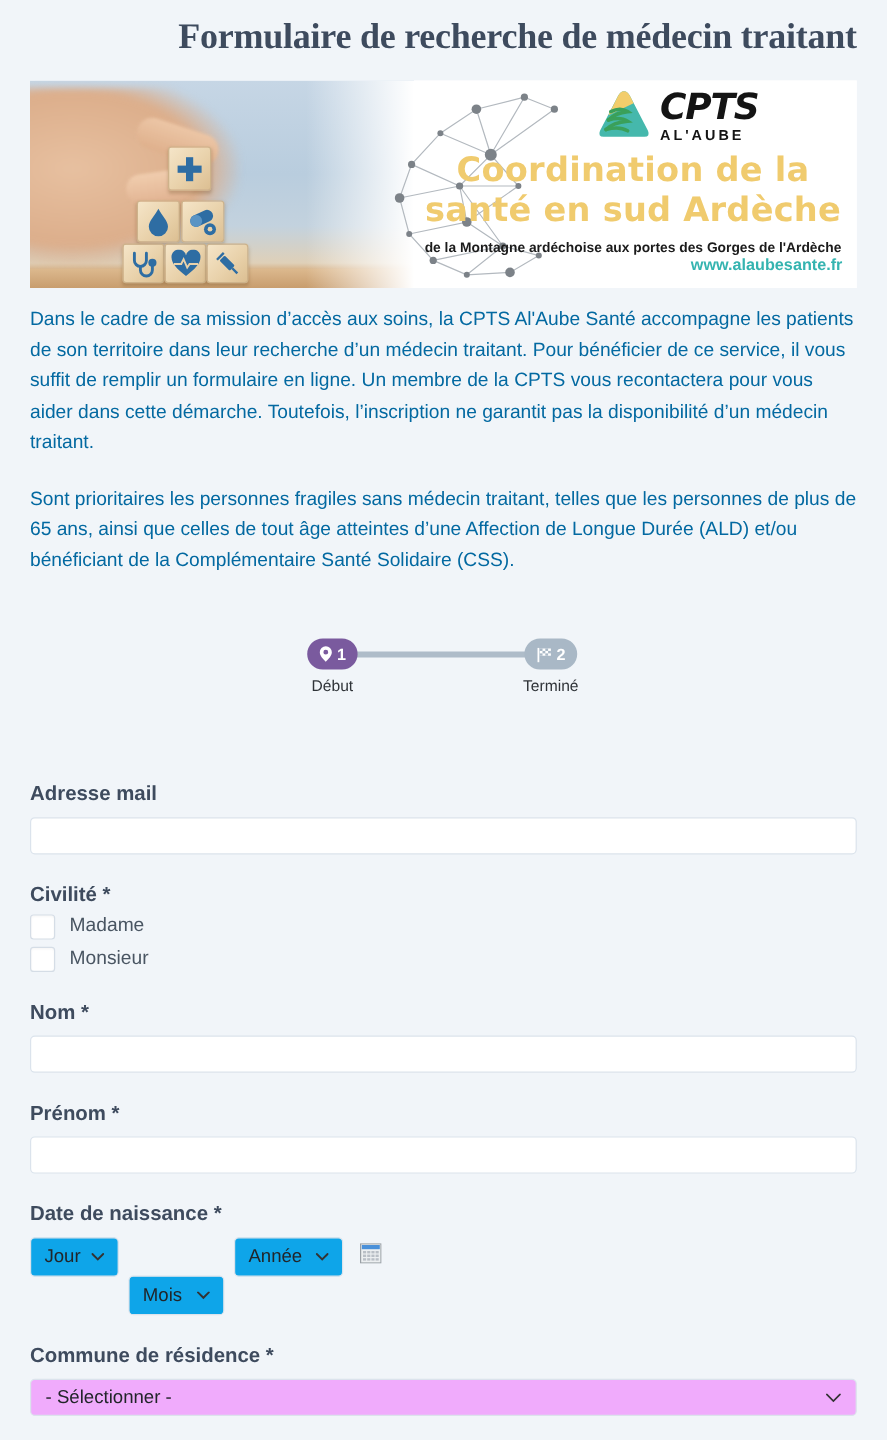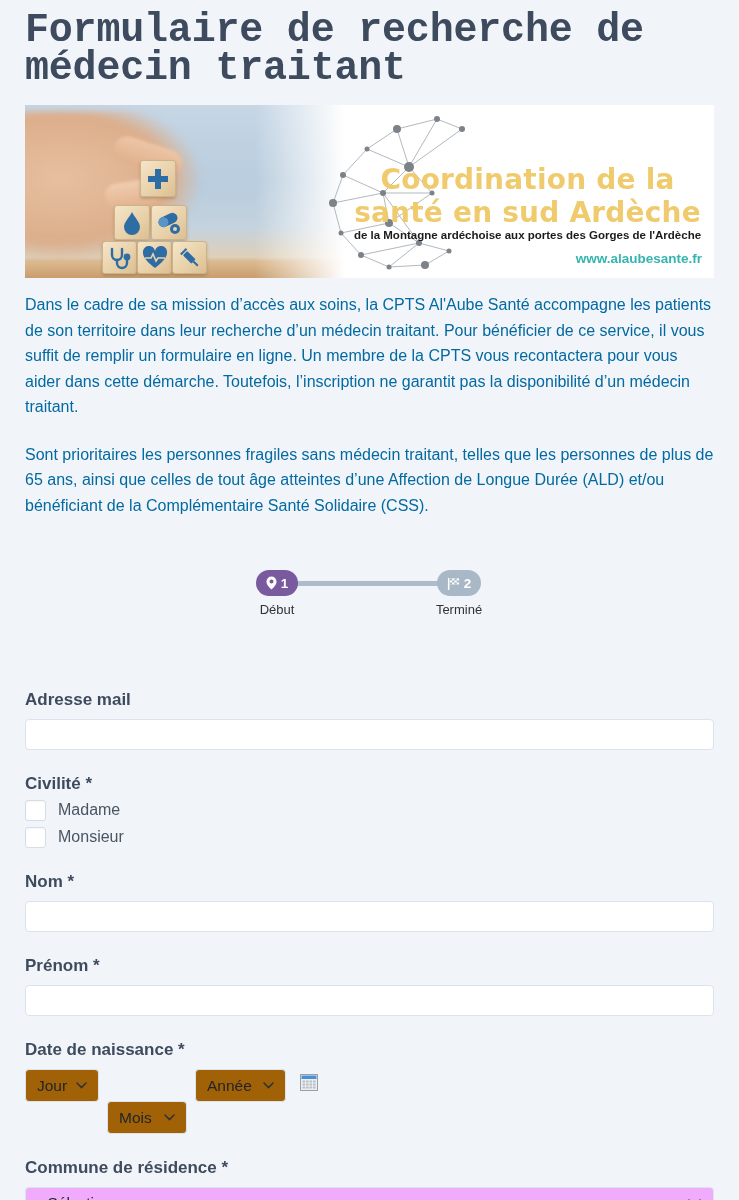--- a/index.html
+++ b/index.html
@@ -8,23 +8,23 @@
     width: 739px; height: 1200px; overflow: hidden;
     background: #f1f5f9;
     font-family: "Liberation Sans", sans-serif;
     color: #343a40;
   }
   .container { padding: 0 25px; }
 
   
   h1.page-title {
     margin: 0; padding-top: 12px;
-    font-family: Liberation Mono, monospace;
-    font-weight: 700; font-size: 40px; line-height: 38px;
-    color: #3e4b5e; letter-spacing: -0.2px;
+    font-family: Liberation Serif, serif;
+    font-weight: 700; font-size: 30px; line-height: 38px;
+    color: #3e4b5e; letter-spacing: -0.2px; text-align: right;
   }
 
   
   .banner {
     position: relative; margin: 17px 25px 0 25px;
     width: 689px; height: 173px; overflow: hidden; background: #fff;
   }
   .photo { position: absolute; left:0; top:0; width: 320px; height: 173px; overflow: hidden;
     background: linear-gradient(180deg, #c6d6e5 0%, #b9cdde 45%, #c3d2de 70%, #dfd0b8 88%, #d3ab7d 92%);
   }
@@ -52,21 +52,21 @@
   .net { position:absolute; left: 262px; top: 0; }
 
   .logo { position:absolute; left: 472px; top: 6px; display:flex; align-items:center; gap: 7px; }
   .logo-text-block { display:flex; flex-direction:column; line-height:1; }
   .logo-cpts { font-family:"DejaVu Sans", sans-serif; font-weight:700; font-size:30px; color:#141414; letter-spacing:-1px; font-style: italic; }
   .logo-alaube { font-size:12px; font-weight:700; color:#141414; letter-spacing: 2.5px; margin-top:2px; }
 
   .banner-heading { position:absolute; left: 320px; right: 4px; top: 58px; text-align:center;
     font-family:"DejaVu Sans", sans-serif;
     font-weight:700; font-size:28px; line-height:33px; color:#f0cb6e; letter-spacing:0.2px; }
-  .banner-subtitle { position:absolute; left: 320px; right: 4px; top: 124px; text-align:center;
+  .banner-subtitle { position:absolute; left: 320px; right: 4px; top: 134px; text-align:center;
     font-weight:700; font-size:11.5px; color:#1b1b1b; }
   .banner-site { position:absolute; right: 12px; top: 146px;
     font-weight:700; font-size:13.5px; color:#35b4b0; }
 
   
   p.intro { margin: 14px 0 0 0; font-size: 16px; line-height: 25.5px; color: #0369a1; }
   p.intro + p.intro { margin-top: 22px; }
 
   
   .stepper { position: relative; height: 62px; margin-top: 52px; }
@@ -85,21 +85,21 @@
   .mt-section { margin-top: 24px; }
   .text-input { margin-top: 9px; width: 689px; height: 31px; border: 1px solid #dbe3ec; border-radius: 4px;
     background: #fff; padding: 0 10px; font-size: 15px; color:#212529; outline:none; }
 
   .check-row { display:flex; align-items:center; gap: 12px; margin-top: 5px; height: 22px; }
   .checkbox { width: 21px; height: 21px; background:#fff; border: 1px solid #d5dde6; border-radius: 3px;
     box-shadow: inset 0 1px 2px rgba(0,0,0,.04); cursor: pointer; flex: none; }
   .check-label { font-size: 16px; color: #495562; }
 
   .selects-row { display:flex; align-items:flex-start; gap: 8px; margin-top: 9px; }
-  .select-box { height: 33px; border: 1px solid #dbe3ec; border-radius: 4px; background:#a16207;
+  .select-box { height: 33px; border: 1px solid #dbe3ec; border-radius: 4px; background:#0ea5e9;
     display:inline-flex; align-items:center; justify-content:space-between; padding: 0 11px;
     font-size: 15.5px; color: #212529; cursor: pointer; }
   .select-day { width: 74px; } .select-month { width: 80px; margin-top: 32px; } .select-year { width: 91px; }
   .chev { flex:none; margin-left: 8px; }
   .cal-btn { margin-left: 6px; margin-top: 5px; cursor: pointer; background:none; border:none; padding:0; }
 
   .select-full { margin-top: 9px; width: 689px; height: 31px; border: 1px solid #dbe3ec; border-radius: 4px;
     background:#f0abfc; display:flex; align-items:center; justify-content:space-between; padding: 0 12px;
     font-size: 15.5px; color: #212529; cursor: pointer; }
 </style>
@@ -186,20 +186,35 @@
       <circle cx="162" cy="146" r="2.5"></circle>
         <circle cx="122" cy="62" r="5"></circle>
         <circle cx="96" cy="88" r="3"></circle>
       <circle cx="102" cy="118" r="4"></circle>
         <circle cx="132" cy="138" r="3"></circle>
         <circle cx="145" cy="88" r="2.5"></circle>
       <circle cx="175" cy="24" r="3"></circle>
     </g>
   </svg>
 
+  <div class="logo">
+    <svg width="46" height="48" viewBox="0 0 46 48">
+      <path d="M23 3 Q26 3 28 7 L43 36 Q45 41 40 41 L6 41 Q1 41 3 36 L18 7 Q20 3 23 3 Z" fill="#45b8ac"></path>
+      <path d="M23 3 Q26 3 28 7 L31 13 L10 23 L18 7 Q20 3 23 3 Z" fill="#f2cd6b"></path>
+      <g stroke="#3aa05a" stroke-width="3" fill="none" stroke-linecap="round">
+        <path d="M12 20 q8 -4 14 0 q-10 1 -16 7"></path>
+        <path d="M10 27 q10 -3 16 1 q-12 1 -18 7"></path>
+        <path d="M8 35 q11 -3 18 1"></path>
+      </g>
+    </svg>
+    <div class="logo-text-block">
+      <span class="logo-cpts">CPTS</span>
+      <span class="logo-alaube">AL'AUBE</span>
+    </div>
+  </div>
 
   <div class="banner-heading">
     <div>Coordination de la</div>
     <div>santé en sud Ardèche</div>
   </div>
   <div class="banner-subtitle">de la Montagne ardéchoise aux portes des Gorges de l'Ardèche</div>
   <div class="banner-site">www.alaubesante.fr</div>
 </div>
 
 <div class="container">

